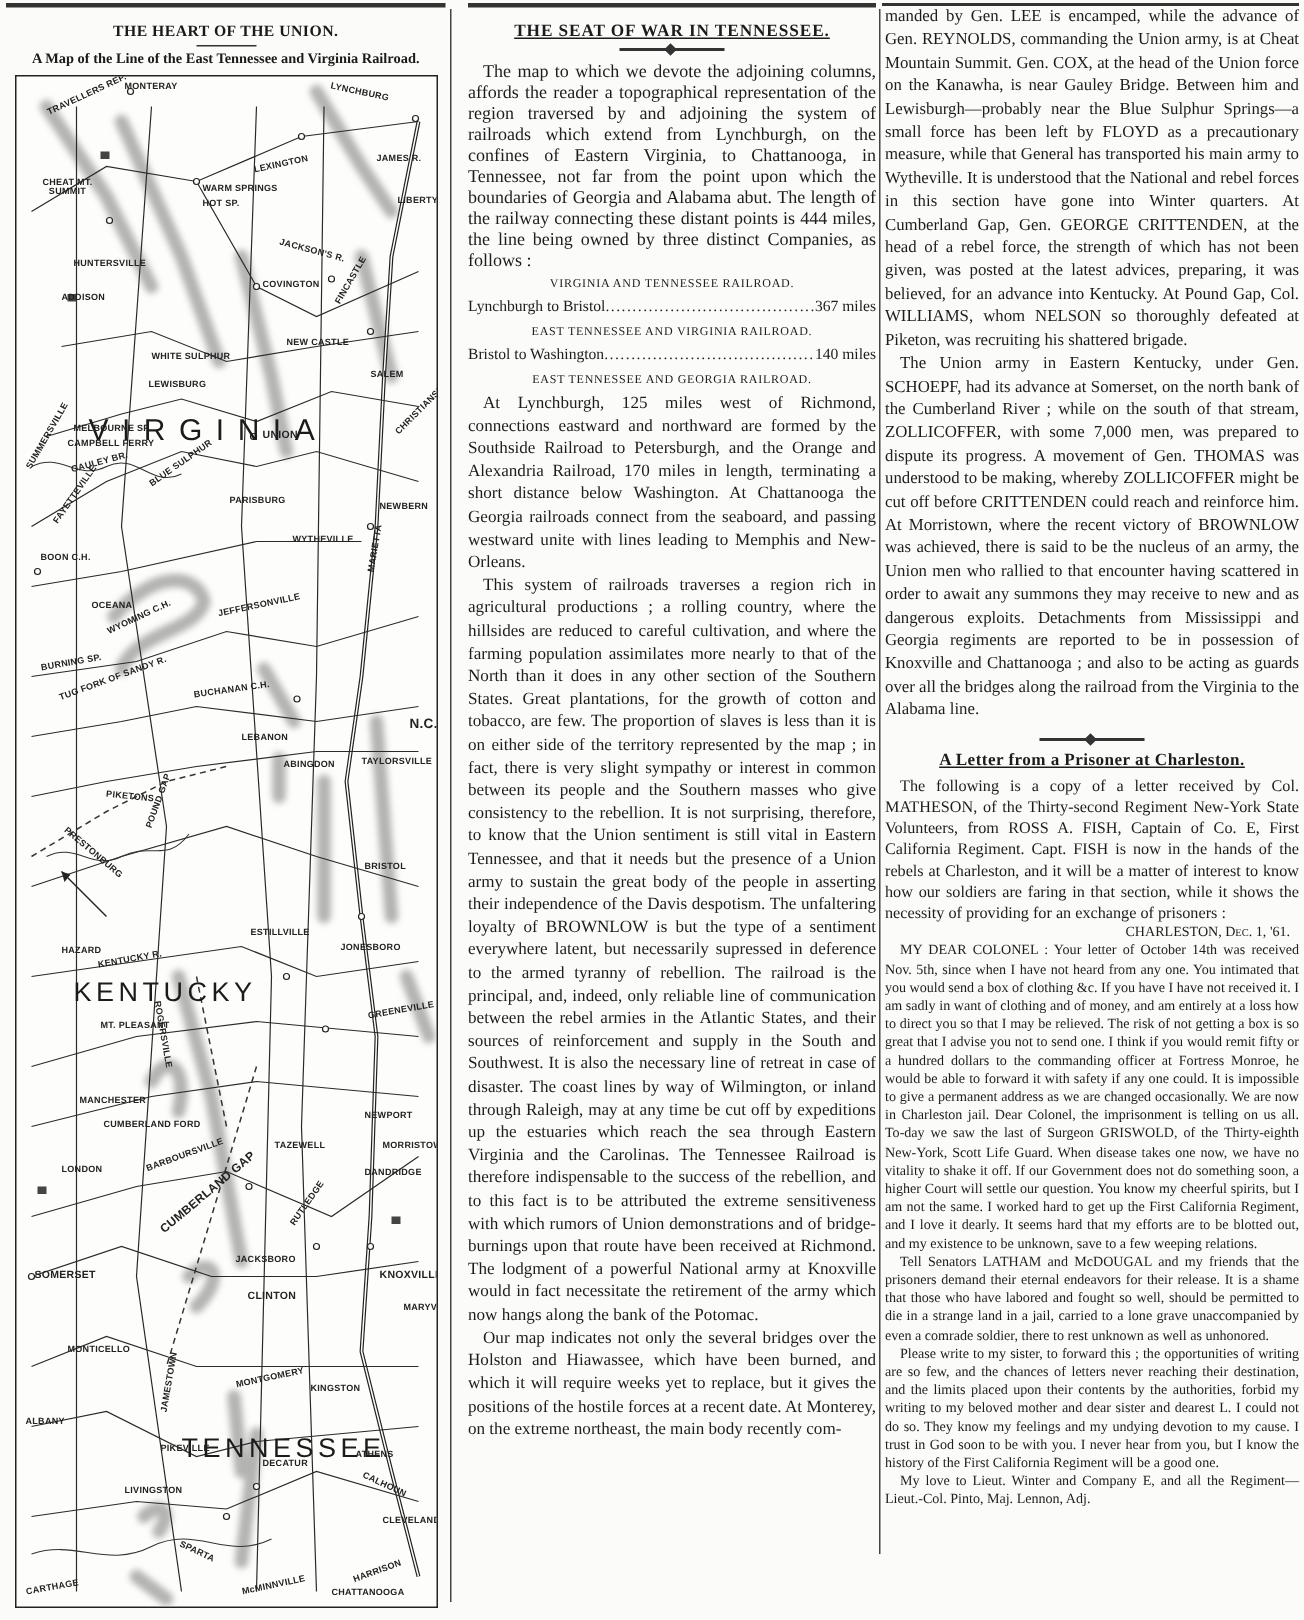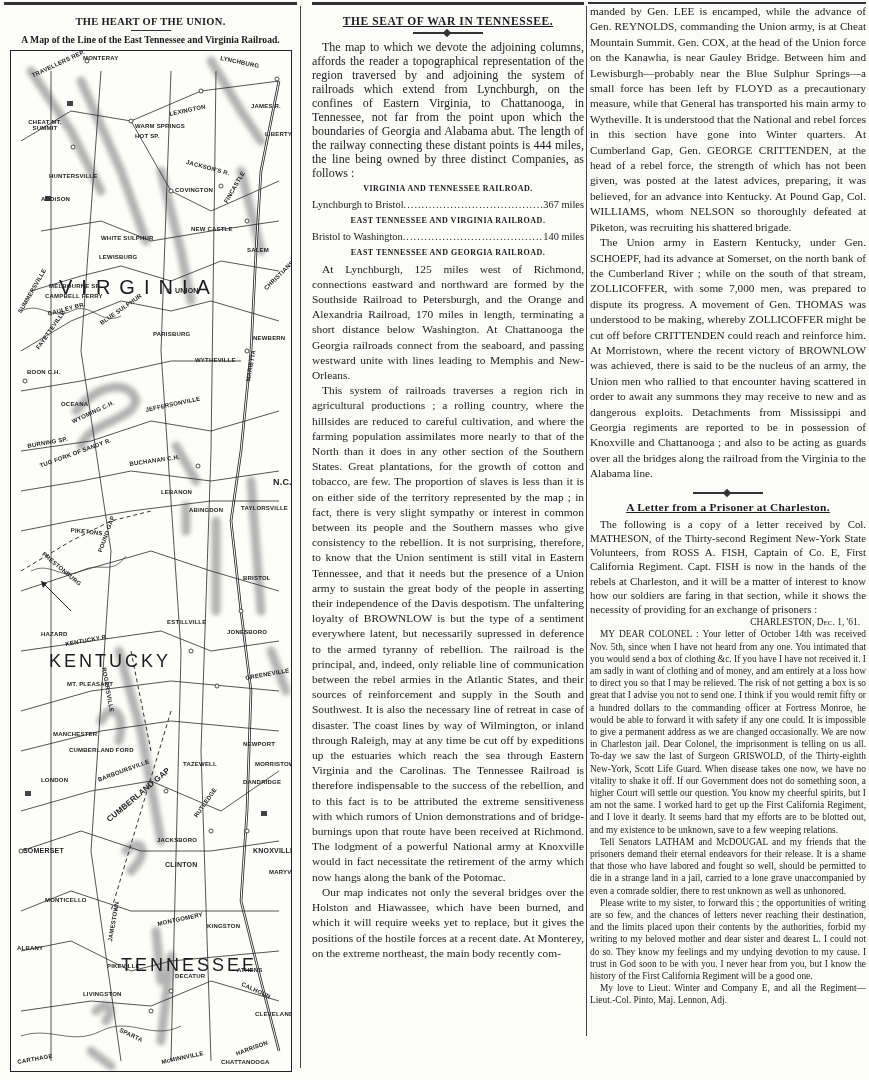--- a/index.html
+++ b/index.html
@@ -20,21 +20,21 @@
   .map-label.rot{transform-origin:left top;}
   
   .text-col{position:absolute;top:8px;font-family:"Liberation Serif",serif;font-size:10.6px;line-height:15.1px;text-align:justify;color:#1c1c1c;}
   .mid{left:312px;width:272px;}
   .right{left:590px;width:276px;}
   .head{font-weight:bold;text-align:center;font-size:10.8px;letter-spacing:.6px;margin:2px 0 2px;text-decoration:underline;}
   .orn{width:70px;height:2px;background:#333;margin:3px auto 6px;position:relative;}
   .orn::after{content:"";position:absolute;left:31px;top:-2px;width:6px;height:6px;background:#333;transform:rotate(45deg);}
   p{margin:0;text-indent:10px;}
   .lead{font-size:12px;line-height:14px;}
-  .rr-head{font-weight:bold;text-align:center;font-size:8px;letter-spacing:.5px;margin:1px 0;}
+  .rr-head{font-weight:normal;text-align:center;font-size:8px;letter-spacing:.5px;margin:1px 0;}
   .rr-line{display:flex;font-size:10.4px;white-space:nowrap;}
   .rr-line .fill{flex:1;overflow:hidden;}
   .rr-line .fill::before{content:"................................................................................................";letter-spacing:1px;}
   .small{font-size:9.4px;line-height:12.2px;}
   .dateline{text-align:right;padding-right:6px;}
   .sc{font-variant:small-caps;}
 </style>
 </head>
 <body>
 

